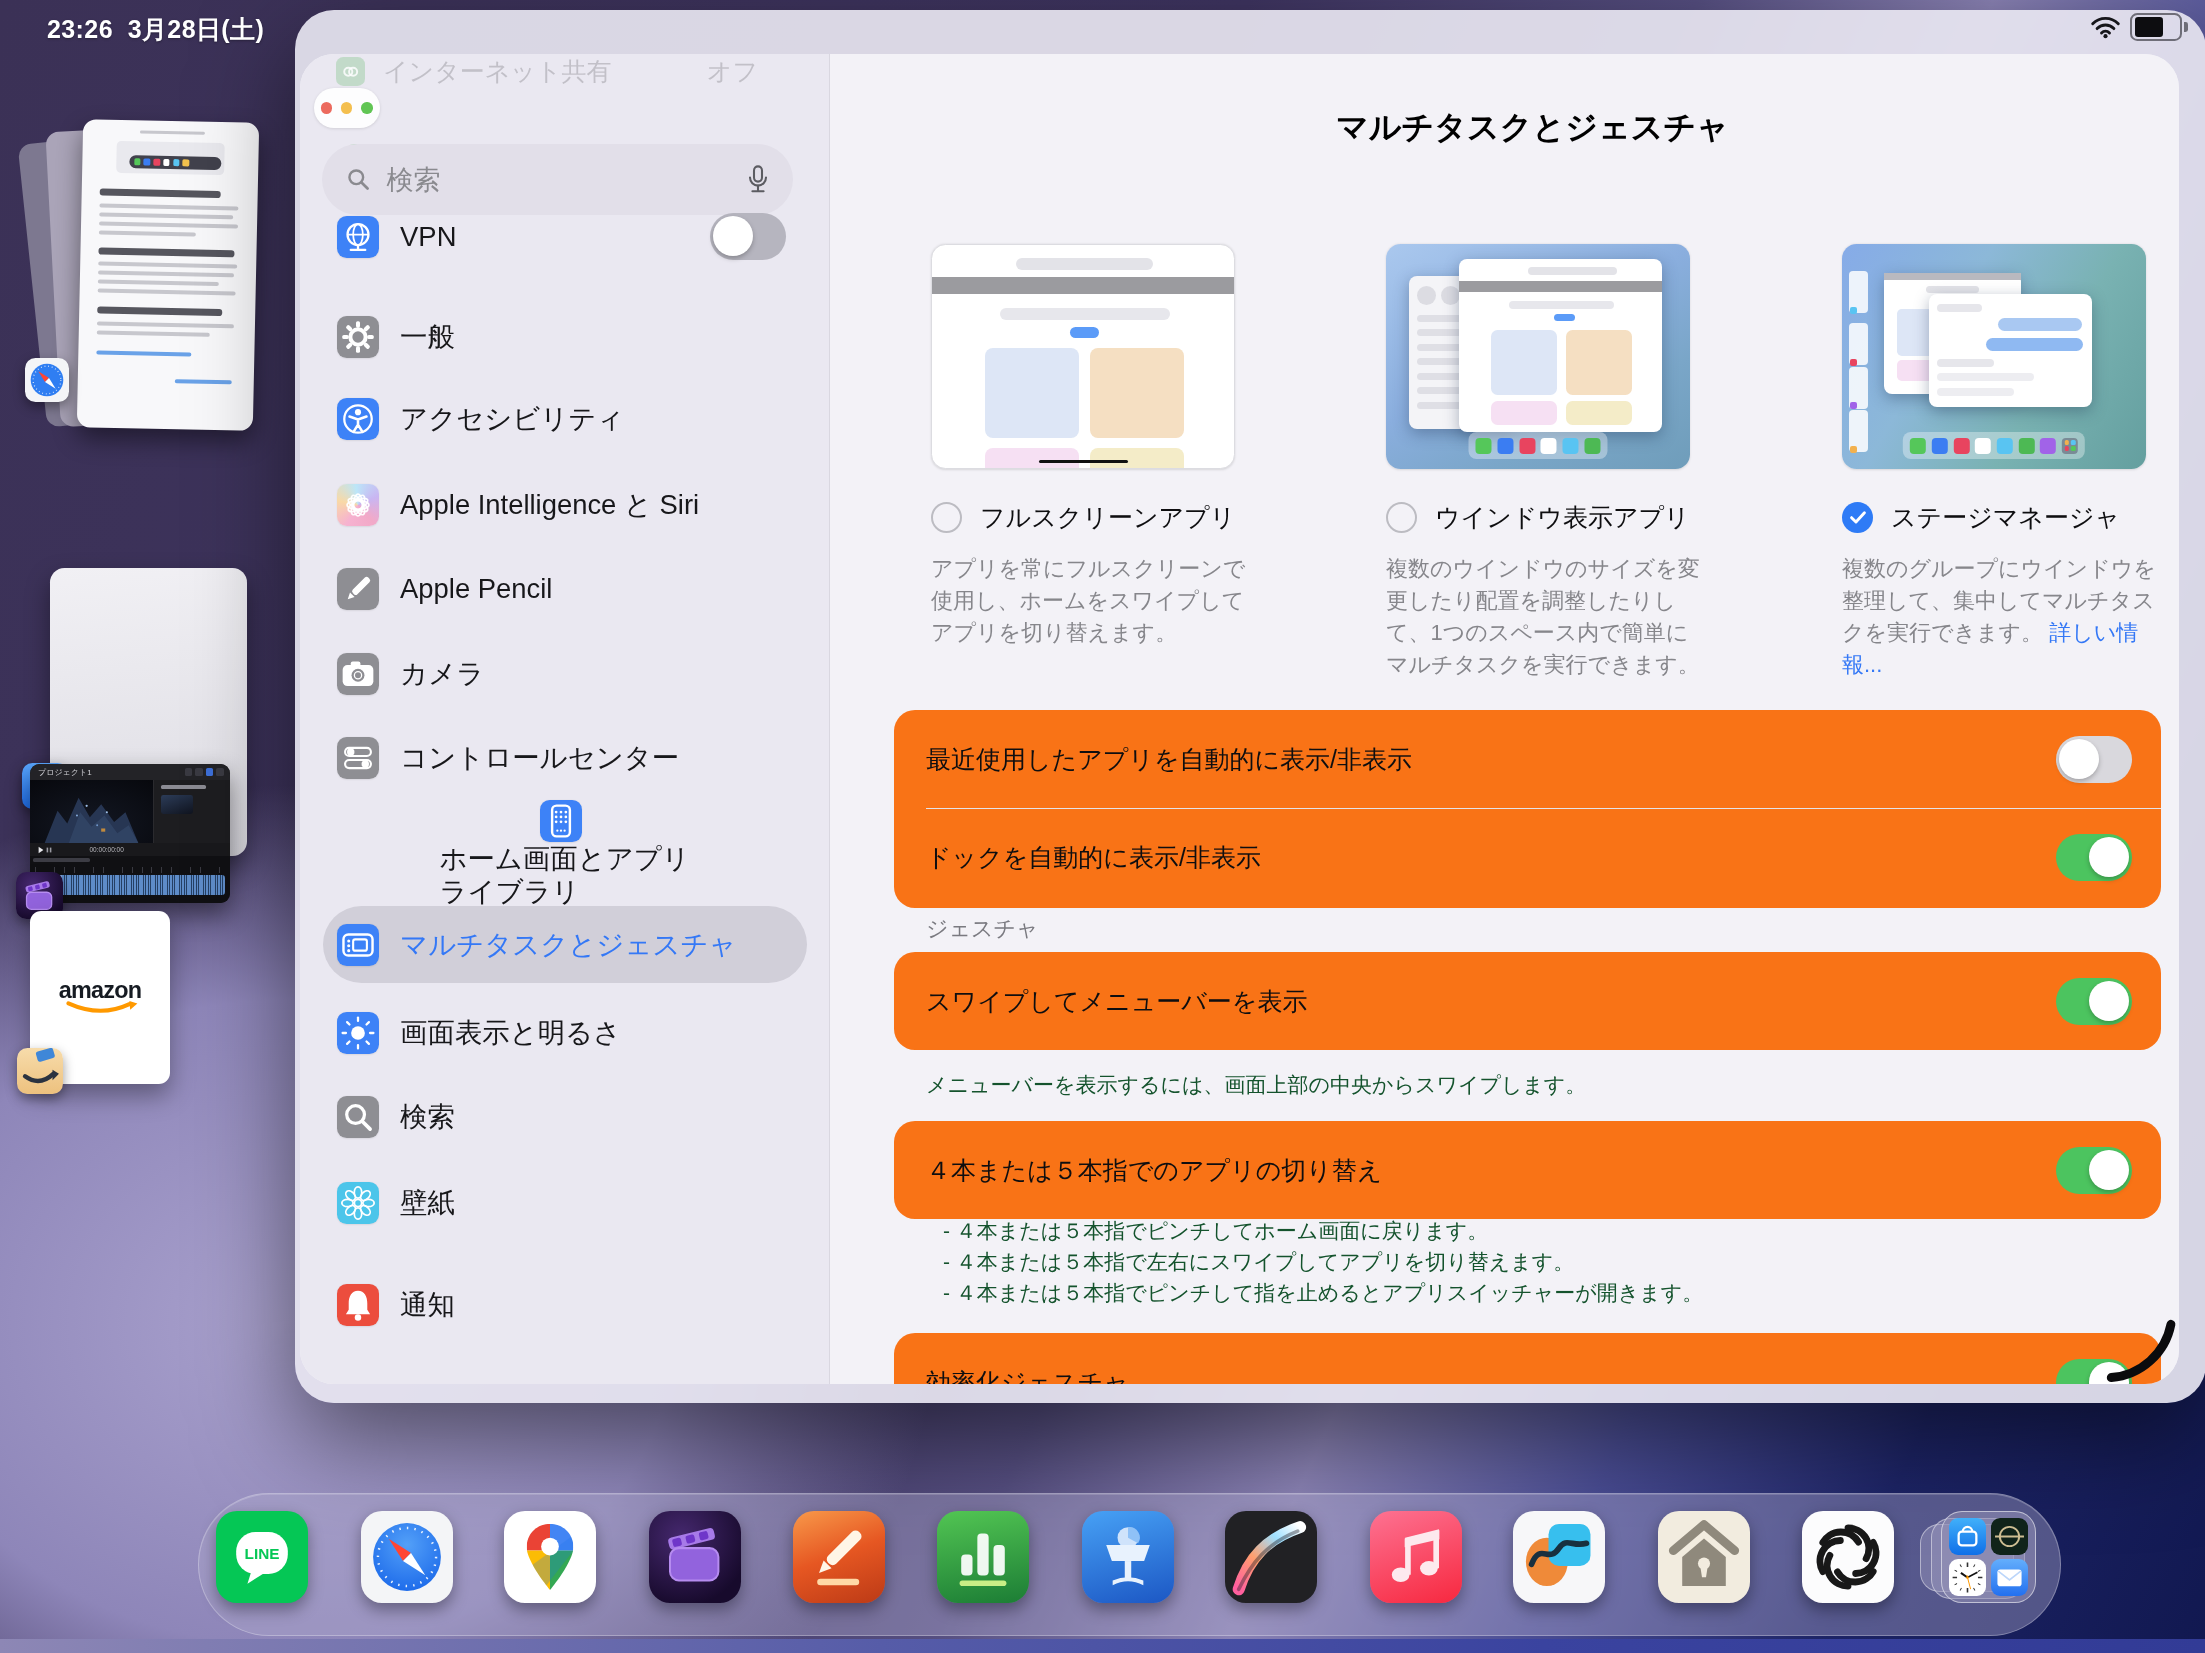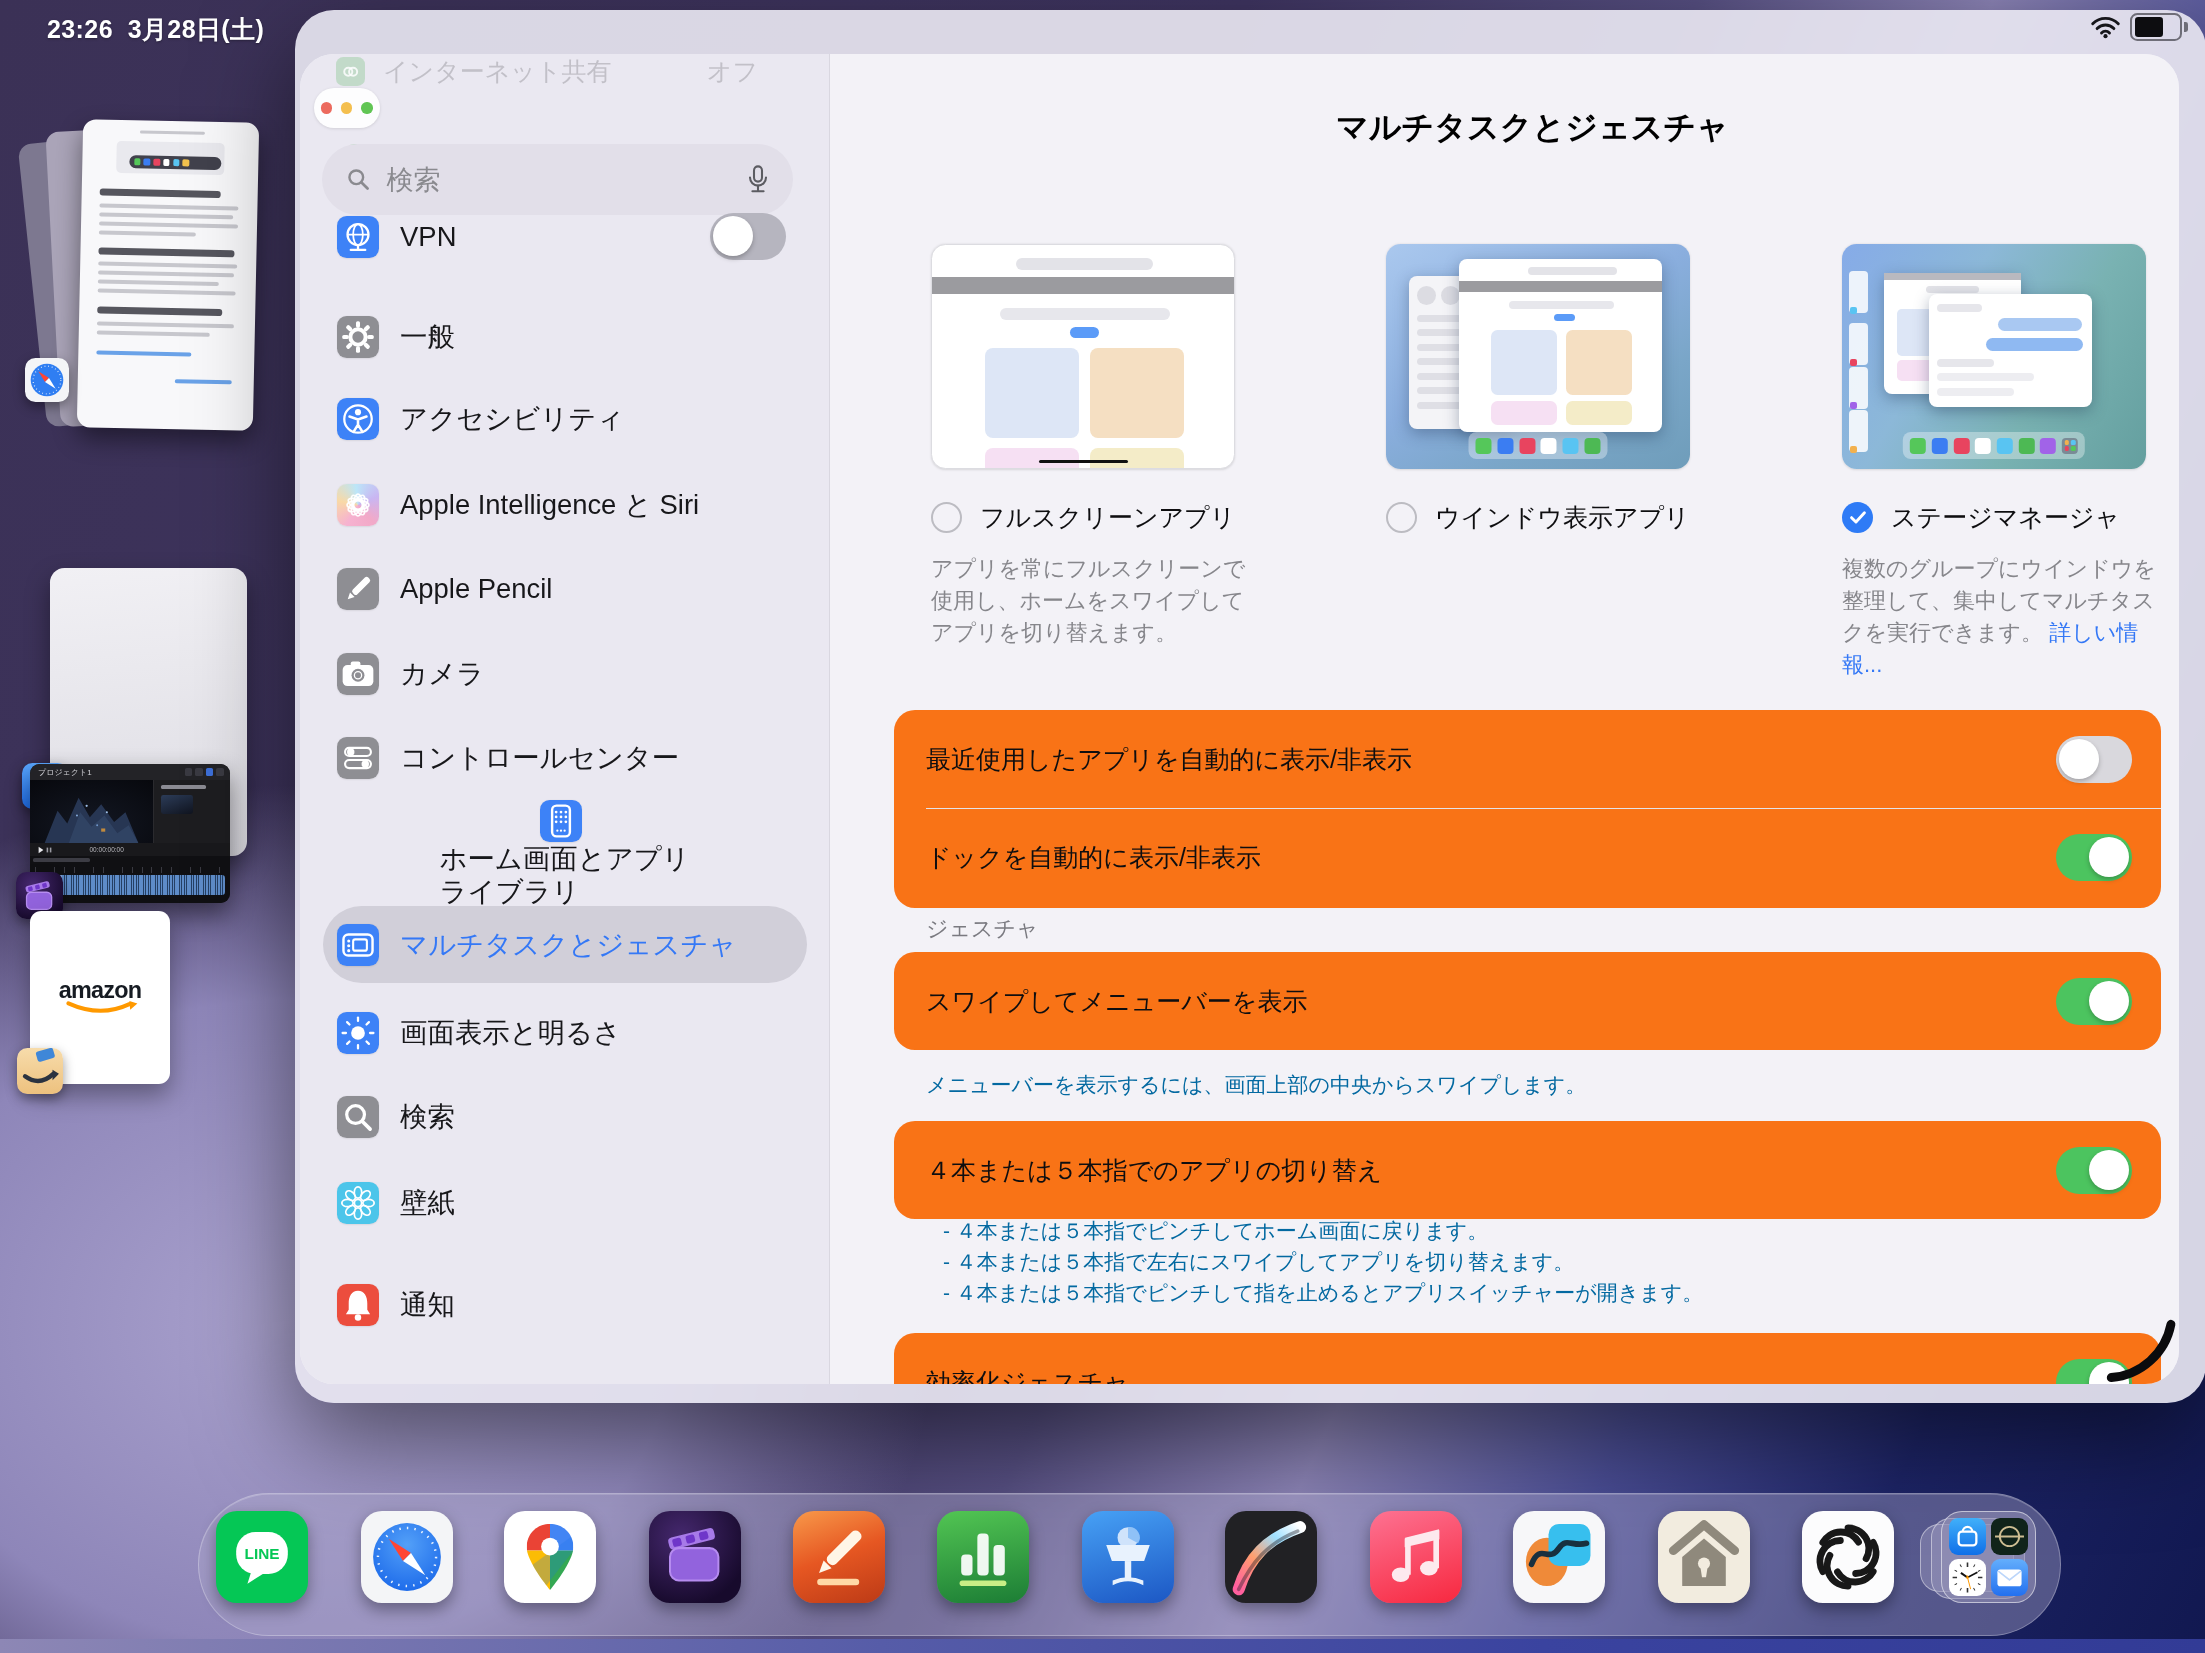--- a/index.html
+++ b/index.html
@@ -71,21 +71,21 @@
   .radio{width:31px;height:31px;border-radius:50%;border:2.4px solid #bcbcc2;box-sizing:border-box;flex:none;}
   .radio.checked{border:none;background:#2e7bf6;display:flex;align-items:center;justify-content:center;}
   .opt-desc{margin-top:19.4px;font-size:22px;line-height:32px;color:#86868b;width:323px;}
   .opt-desc a{color:#3478f6;text-decoration:none;}
 
   .card{position:absolute;left:64px;width:1267px;background:#f97316;border-radius:21px;}
   .crow{display:flex;align-items:center;height:98px;padding:0 29px 0 32px;}
   .crow .clb{font-size:25px;color:#0e0e10;flex:1;}
   .cdiv{height:0.8px;background:#e4e3e8;margin-left:32px;}
   .sect{position:absolute;left:96px;font-size:22px;color:#7a7a80;}
-  .fnote{position:absolute;left:96px;width:1211px;font-size:21px;line-height:31px;color:#0369a1;}
+  .fnote{position:absolute;left:96px;width:1211px;font-size:21px;line-height:31px;color:#14532d;}
 
   .corner-arc{position:absolute;right:0;bottom:0;}
 
   
   .ill1{background:#fff;border:0.8px solid #dcdce1;box-sizing:border-box;}
   .bar{position:absolute;border-radius:6.5px;}
   .ill-dock{position:absolute;left:50%;transform:translateX(-50%);bottom:9.7px;height:27.4px;border-radius:8px;
     background:rgba(255,255,255,.35);display:flex;align-items:center;gap:5.7px;padding:0 7.3px;}
   .ill-dock b{width:16px;height:16px;border-radius:4px;display:block;}
   .miniwin{position:absolute;background:#fff;border-radius:8px;box-shadow:0 4.8px 14.5px rgba(30,50,80,.35);}
@@ -506,20 +506,21 @@
                 <b style="background:#e8445f"></b>
                 <b style="background:#ffffff"></b>
                 <b style="background:#59c4f2"></b>
                 <b style="background:#4db954"></b>
               </div>
 </div>
             <div class="opt-head">
               <span class="radio"></span>
               <span class="olb">ウインドウ表示アプリ</span>
             </div>
+            <div class="opt-desc">複数のウインドウのサイズを変更したり配置を調整したりして、1つのスペース内で簡単にマルチタスクを実行できます。</div>
           </div>
           <div class="opt-col" style="left: 1012px;">
             <div class="ill" style="background:linear-gradient(120deg,#86abe8 0%,#8cb8d8 35%,#79b2b2 65%,#649f9f 100%);">
 
     <div class="bar" style="left:6.5px;top:27.4px;width:19.4px;height:42px;border-radius:4px;background:rgba(255,255,255,.85);"></div>
     <div class="bar" style="left:8px;top:63px;width:7.3px;height:7.3px;border-radius:2px;background:#59c4f2;"></div>
     <div class="bar" style="left:6.5px;top:79px;width:19.4px;height:42px;border-radius:4px;background:rgba(255,255,255,.85);"></div>
     <div class="bar" style="left:8px;top:115px;width:7.3px;height:7.3px;border-radius:2px;background:#e8445f;"></div>
     <div class="bar" style="left:6.5px;top:123px;width:19.4px;height:42px;border-radius:4px;background:rgba(255,255,255,.85);"></div>
     <div class="bar" style="left:8px;top:158px;width:7.3px;height:7.3px;border-radius:2px;background:#a163e8;"></div>

